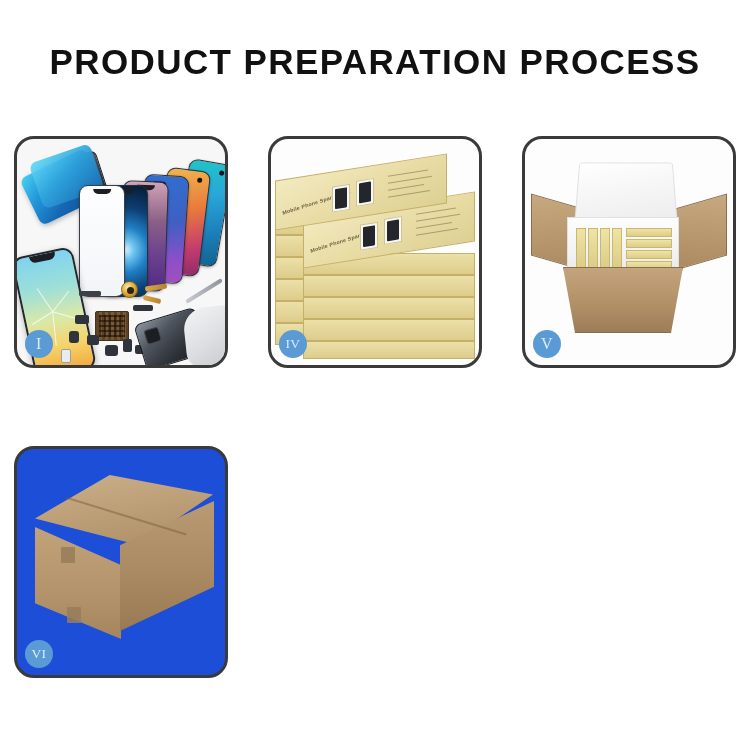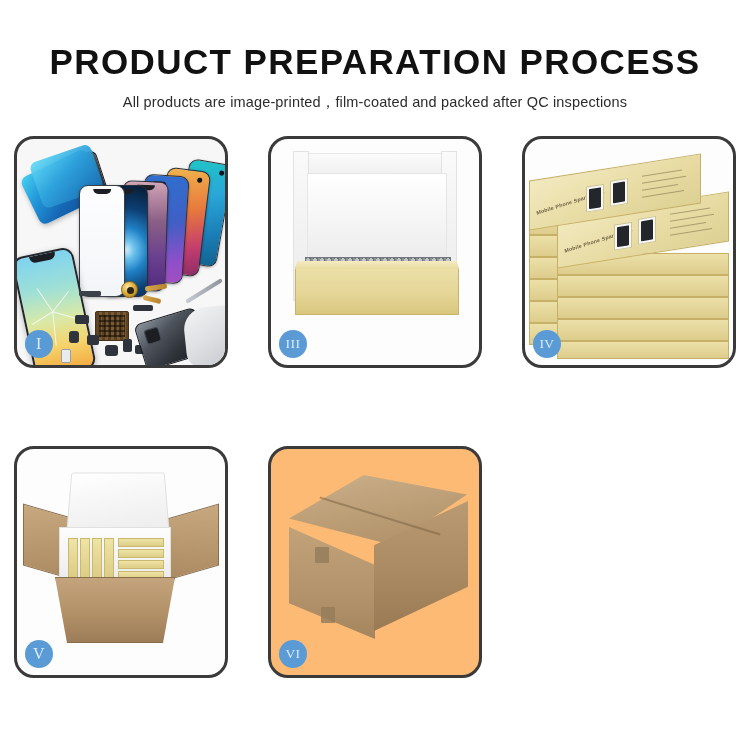--- a/index.html
+++ b/index.html
@@ -321,21 +321,21 @@
   }
   .foamlid5 {
     position: absolute; left: 52px; top: 20px; width: 98px; height: 62px;
     background: linear-gradient(170deg,#ffffff,#ededed);
     border: 1px solid #e0e0e0; border-radius: 3px;
     transform: perspective(240px) rotateX(22deg);
   }
   .ybox5 { position: absolute; background: linear-gradient(180deg,#efe3a6,#dccd86); border: 1px solid #c9b96e; }
 
   
-  .p6 { background: #fdba74; }
+  .p6 { background: #1d4ed8; }
   .carton6top {
     position: absolute; left: 18px; top: 26px; width: 178px; height: 70px;
     background: linear-gradient(170deg,#cbb08a 0%,#bb9d75 55%,#ad8e67 100%);
     clip-path: polygon(42% 0, 100% 28%, 58% 100%, 0 62%);
     border: 0;
   }
   .carton6left {
     position: absolute; left: 18px; top: 78px; width: 86px; height: 112px;
     background: linear-gradient(180deg,#c1a279 0%,#b2936b 60%,#a4855e 100%);
     clip-path: polygon(0 0, 100% 34%, 100% 100%, 0 68%);
@@ -352,21 +352,20 @@
     position: absolute; background: rgba(150,124,92,.85); border-radius: 1px;
   }
 </style>
 </head>
 <body>
 
 <div class="page">
 
   <div class="header">
     <div class="title">PRODUCT PREPARATION PROCESS</div>
-    <div class="subtitle">All products are image-printed，film-coated and packed after QC inspections</div>
   </div>
 
   <div class="grid">
 
     <div class="panel p1">
       <div class="scene">
 
         <div class="filmscreen">
           <div class="backp"></div>
           <div class="lay"></div>
@@ -418,31 +417,20 @@
         <div class="darkpart" style="left:44px;top:210px;width:10px;height:14px;border-radius:2px;background:#e9ecef;border:1px solid #9aa0a8;"></div>
 
         <div class="chassis"></div>
         <div class="hand"></div>
         <div class="tweezer"></div>
       </div>
       <div class="badge">I</div>
     </div>
 
 
-    <div class="panel p3">
-      <div class="scene">
-        <div class="lidback"></div>
-        <div class="boxsideflap" style="left:22px;"></div>
-        <div class="boxsideflap" style="right:22px;"></div>
-        <div class="foamwall"></div>
-        <div class="bubblesheet3"></div>
-        <div class="boxbody3"></div>
-      </div>
-      <div class="badge wide">III</div>
-    </div>
 
     <div class="panel p4">
       <div class="scene">
         <div class="stack">
 
           <div class="rbox" style="left:2px;top:58px;width:96px;height:22px;"></div>
           <div class="rbox" style="left:2px;top:80px;width:96px;height:22px;"></div>
           <div class="rbox" style="left:2px;top:102px;width:96px;height:22px;"></div>
           <div class="rbox" style="left:2px;top:124px;width:96px;height:22px;"></div>
           <div class="rbox" style="left:2px;top:146px;width:96px;height:22px;"></div>

